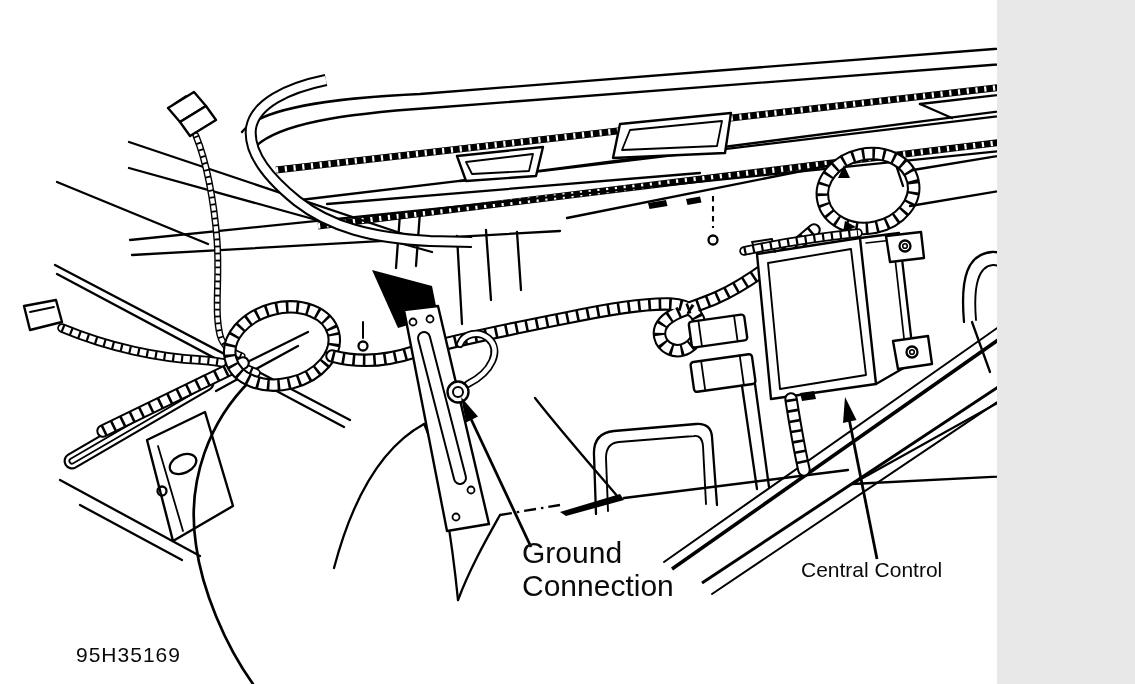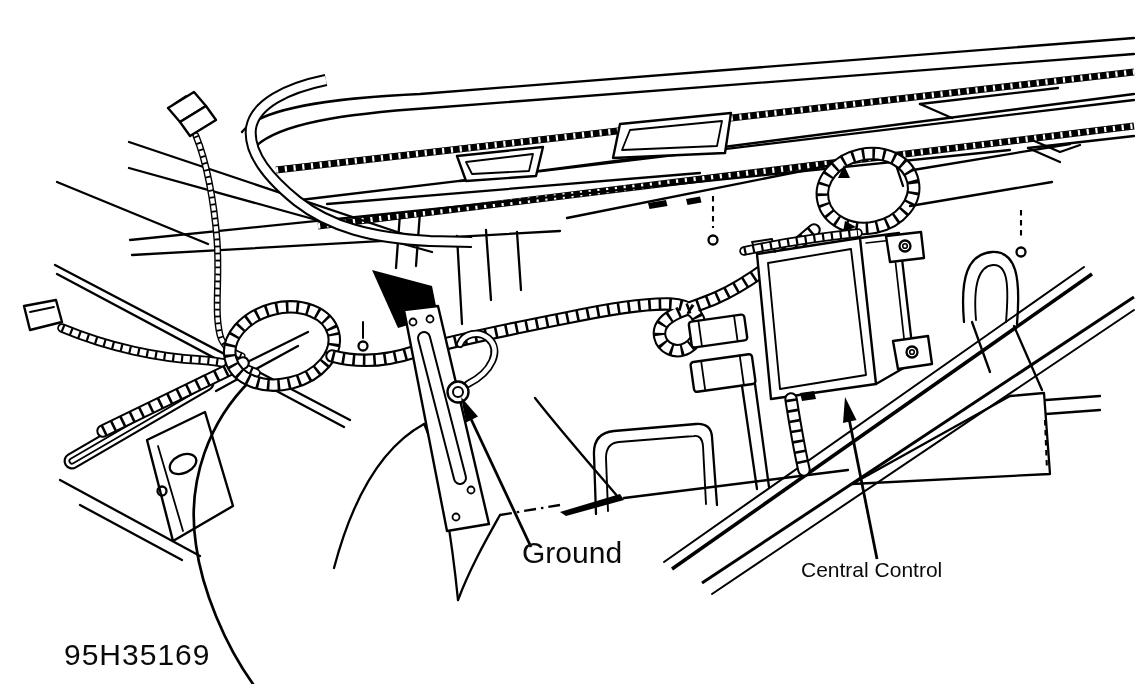--- a/index.html
+++ b/index.html
@@ -1,16 +1,16 @@
 <!DOCTYPE html>
 <html><head>
 <meta charset="utf-8">
 <style>
   html,body{margin:0;padding:0;background:#e8e8e8;}
-  .stage{position:relative;width:1135px;height:684px;background:#ffffff;overflow:hidden;
+  .stage{position:relative;width:997px;height:684px;background:#ffffff;overflow:hidden;
          font-family:"Liberation Sans", sans-serif;}
   .stage svg{position:absolute;left:0;top:0;}
   
   .ln{fill:none;stroke:#000;stroke-width:2.3;stroke-linecap:round;stroke-linejoin:round;}
   .ln2{fill:none;stroke:#000;stroke-width:2.7;stroke-linecap:round;stroke-linejoin:round;}
   .fw{fill:#fff;stroke:#000;stroke-width:2.4;stroke-linejoin:round;}
   .fb{fill:#000;stroke:none;}
   
   .hb{fill:none;stroke:#000;stroke-width:7;}
   .hbx{fill:none;stroke:#fff;stroke-width:5.4;stroke-dasharray:2.2 6.6;}
@@ -35,21 +35,21 @@
   .sa{fill:none;stroke:#000;stroke-width:17;stroke-linecap:round;}
   .sb{fill:none;stroke:#fff;stroke-width:12.6;stroke-linecap:round;}
   .sc{fill:none;stroke:#000;stroke-width:7;stroke-linecap:round;}
   .sd{fill:none;stroke:#fff;stroke-width:3.4;stroke-linecap:round;}
   .dashdot{fill:none;stroke:#000;stroke-width:2.3;stroke-dasharray:12 5 2.5 5;}
   .dsh{fill:none;stroke:#000;stroke-width:2.1;stroke-dasharray:5.5 4.5;}
   .label{position:absolute;color:#0a0a0a;}
   .label .ll{white-space:nowrap;}
   #ground-label{left:522px;top:536px;font-size:30px;line-height:33px;}
   #ccm-label{left:801px;top:551px;font-size:21px;line-height:38px;}
-  #figid-label{left:64px;top:641px;font-size:30px;line-height:28px;letter-spacing:1px;}
+  #figid-label{left:76px;top:641px;font-size:21px;line-height:28px;letter-spacing:1px;}
 </style>
 </head>
 <body>
 
 <div class="stage">
   <svg width="1135" height="684" viewBox="0 0 1135 684" xmlns="http://www.w3.org/2000/svg">
 
     <defs>
       <path id="p-wire" d="M196,136 C206,160 214,200 217,240 C220,280 214,310 220,335 C223,347 232,352 242,356"></path>
       <path id="p-segA" d="M62,328 C110,348 160,358 200,360 C228,362 244,367 256,373"></path>
@@ -285,20 +285,21 @@
       </g>
       <g>
         <path d="M877,559 L849.5,421" fill="none" stroke="#000" stroke-width="2.8"></path>
         <polygon points="845,397 856.5,420 843,423" class="fb"></polygon>
       </g>
     </g>
   </svg>
 
   <div class="label" id="ground-label">
     <div class="ll">Ground</div>
+    <div class="ll">Connection</div>
   </div>
 
   <div class="label" id="ccm-label">
     <div class="ll">Central Control</div>
   </div>
 
   <div class="label" id="figid-label">
     <span class="ll">95H35169</span>
   </div>
 </div>

